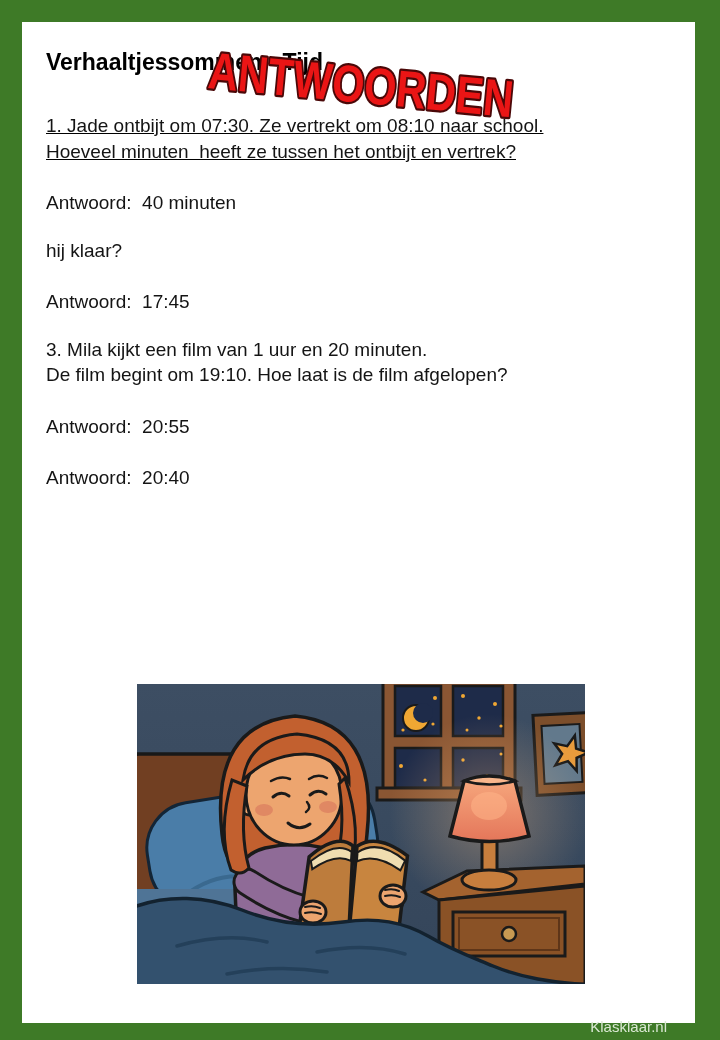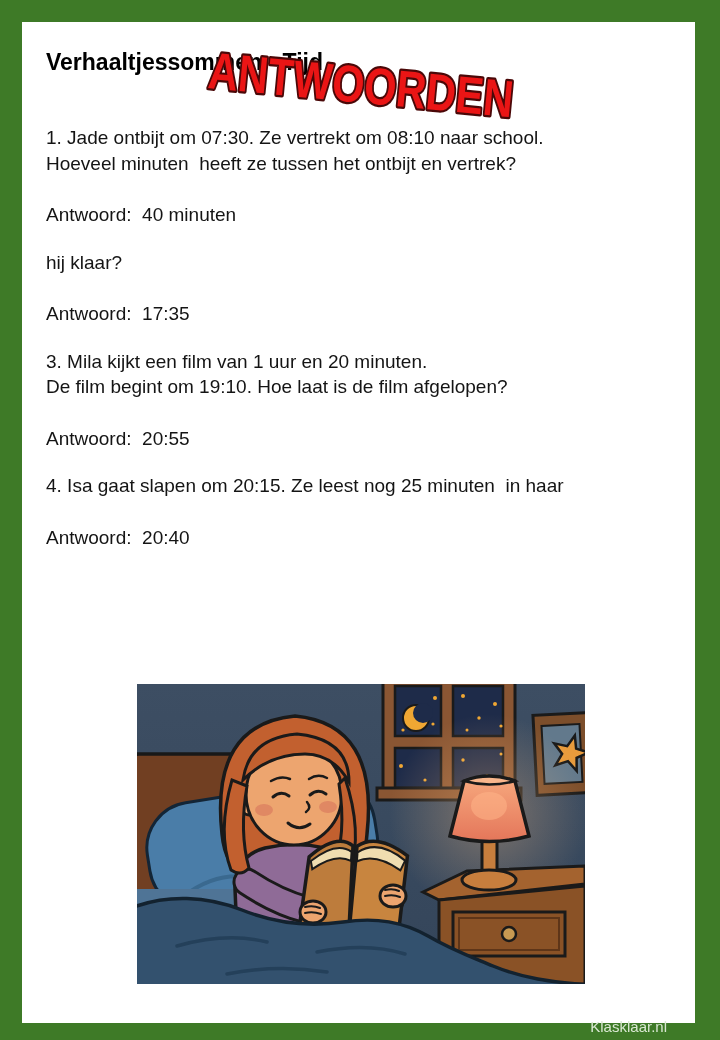--- a/index.html
+++ b/index.html
@@ -16,21 +16,21 @@
   .title{
     font-size:23px;font-weight:bold;color:#000;margin:0;line-height:30px;
     letter-spacing:0px;
   }
   .qa-block{margin:0;}
   .q{margin:0 0 26px 0;}
   .q .line, .a{
     font-size:19px;line-height:25.5px;color:#141414;white-space:pre-wrap;
   }
   .a{margin:0 0 22px 0;}
-  .first-q{margin-top:48px;}
+  .first-q{margin-top:36px;text-decoration:underline;}
   .stamp-svg{
     position:absolute;left:0;top:0;width:673px;height:150px;overflow:visible;
     pointer-events:none;
   }
   .illu{
     position:absolute;left:115px;top:662px;width:448px;height:300px;
   }
   .illu svg{display:block;}
   .credit{
     position:absolute;right:53px;top:1017px;
@@ -49,34 +49,33 @@
         <div class="line">1. Jade ontbijt om 07:30. Ze vertrekt om 08:10 naar school.</div>
         <div class="line">Hoeveel minuten  heeft ze tussen het ontbijt en vertrek?</div>
       </div>
       <div class="a">Antwoord:  40 minuten</div>
     </div>
 
     <div class="qa-block">
       <div class="q">
         <div class="line">hij klaar?</div>
       </div>
-      <div class="a">Antwoord:  17:35</div>
+      <div class="a">Antwoord:  17:45</div>
     </div>
 
     <div class="qa-block">
       <div class="q">
         <div class="line">3. Mila kijkt een film van 1 uur en 20 minuten.</div>
         <div class="line">De film begint om 19:10. Hoe laat is de film afgelopen?</div>
       </div>
       <div class="a">Antwoord:  20:55</div>
     </div>
 
     <div class="qa-block">
       <div class="q">
-        <div class="line">4. Isa gaat slapen om 20:15. Ze leest nog 25 minuten  in haar</div>
       </div>
       <div class="a">Antwoord:  20:40</div>
     </div>
   </div>
 
   <svg class="stamp-svg">
     <text x="0" y="0" transform="translate(185,66) rotate(5.5)" font-family="Liberation Sans, sans-serif" font-weight="bold" font-size="52" textLength="306" lengthAdjust="spacingAndGlyphs" fill="#ea1515" stroke="#4a0808" stroke-width="4.5" stroke-linejoin="round" paint-order="stroke">ANTWOORDEN</text>
   </svg>
 
   <div class="illu">

